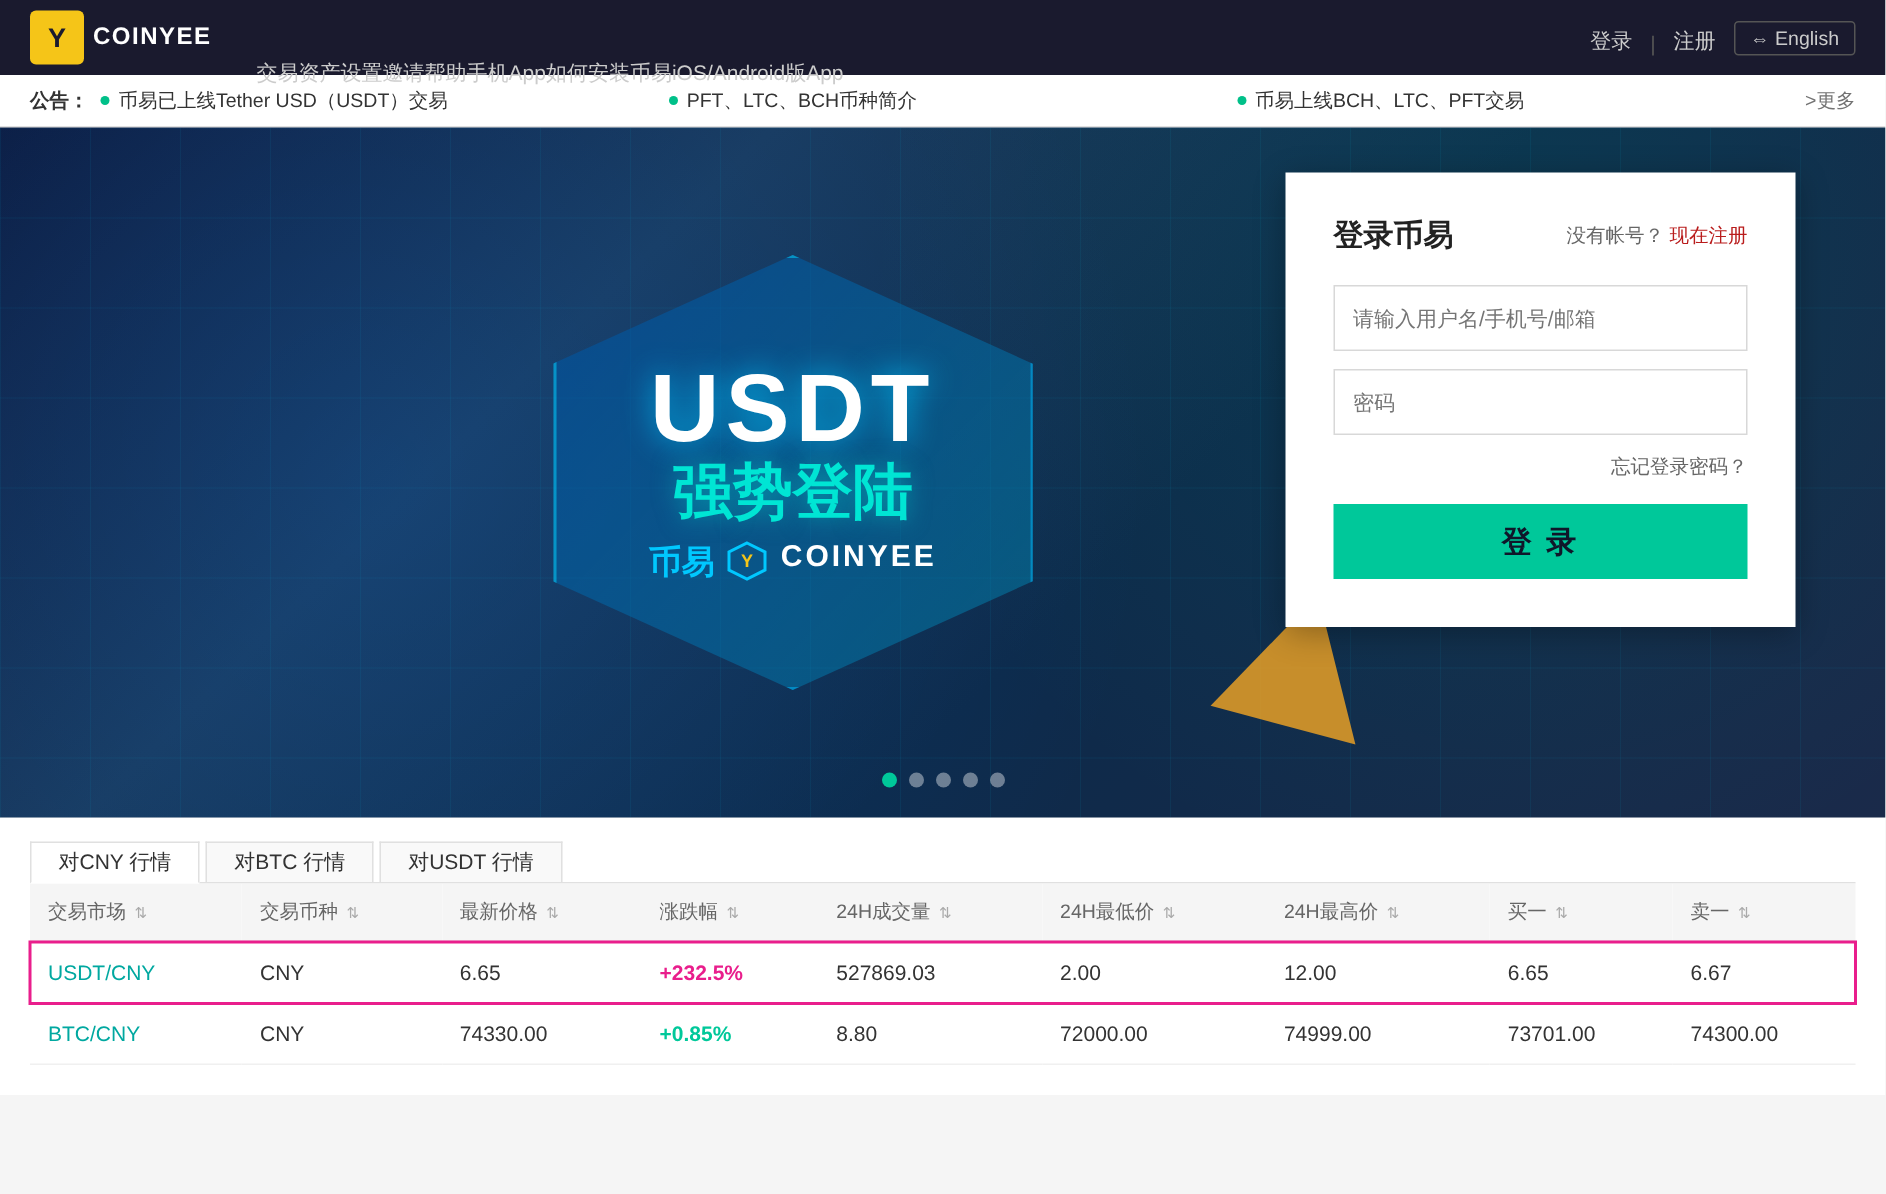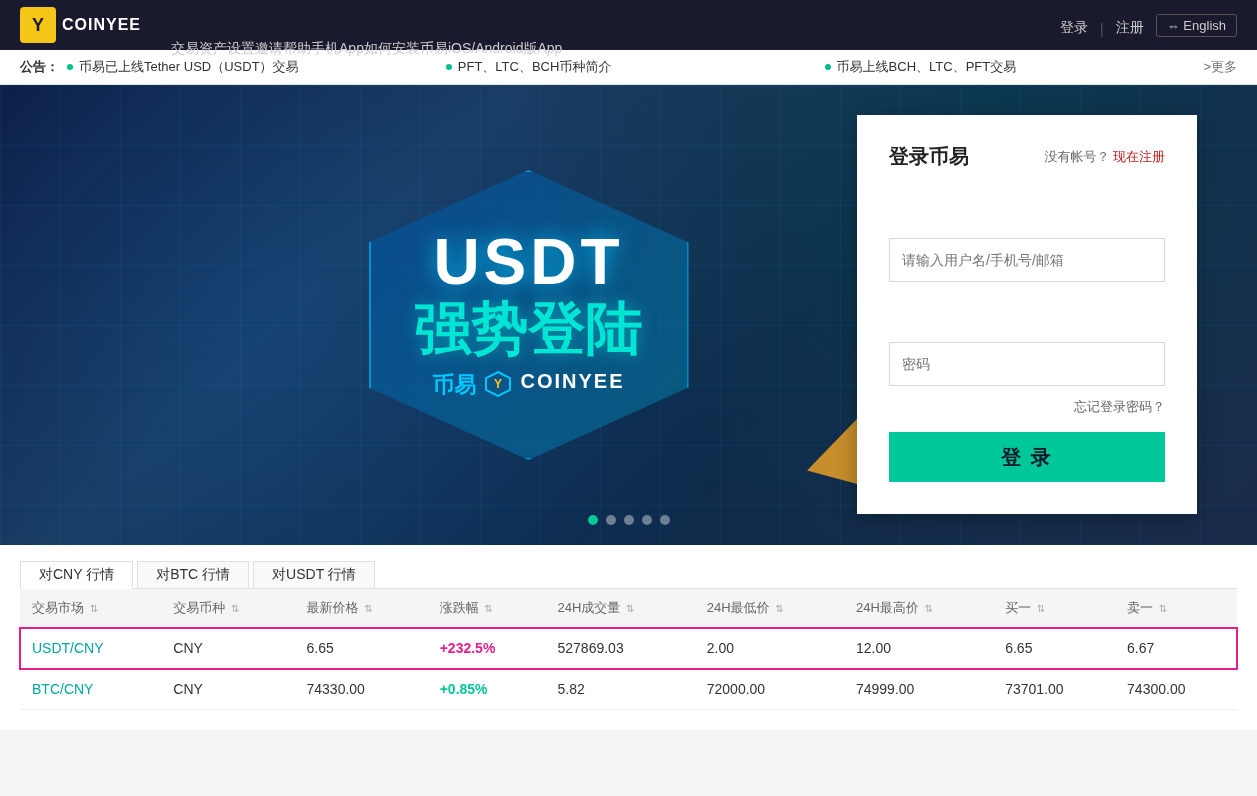--- a/index.html
+++ b/index.html
@@ -175,21 +175,21 @@
       font-size: 64px;
       font-weight: 900;
       letter-spacing: 4px;
       text-shadow: 0 0 20px rgba(0,200,255,0.8);
       line-height: 1;
     }
     .hero-subtitle {
       position: relative;
       z-index: 3;
       color: #00e5d4;
-      font-size: 57px;
+      font-size: 40px;
       font-weight: 900;
       line-height: 1.2;
       text-shadow: 0 0 15px rgba(0,200,200,0.6);
     }
     .hero-brand {
       position: relative;
       z-index: 3;
       display: flex;
       align-items: flex-start;
       gap: 8px;
@@ -270,21 +270,20 @@
     }
     .login-input {
       width: 100%;
       height: 44px;
       border: 1px solid #d8d8d8;
       padding: 0 12px;
       font-size: 14px;
       color: #333;
       margin-bottom: 12px;
       outline: none;
-      margin-top: 48px;
     }
     .forgot-link {
       display: block;
       text-align: right;
       color: #666;
       font-size: 13px;
       text-decoration: none;
       margin-bottom: 16px;
       cursor: pointer;
     }
@@ -479,21 +478,21 @@
     <td>2.00</td>
     <td>12.00</td>
     <td>6.65</td>
     <td>6.67</td>
   </tr>
         <tr>
     <td style="color:#00a8a0;cursor:pointer;font-weight:500;">BTC/CNY</td>
     <td>CNY</td>
     <td>74330.00</td>
     <td style="color:#00c89a;font-weight:bold;">+0.85%</td>
-    <td>5.82</td>
+    <td>8.80</td>
     <td>72000.00</td>
     <td>74999.00</td>
     <td>73701.00</td>
     <td>74300.00</td>
   </tr>
       </tbody>
   </table>
 </div>
 
 </body></html>

